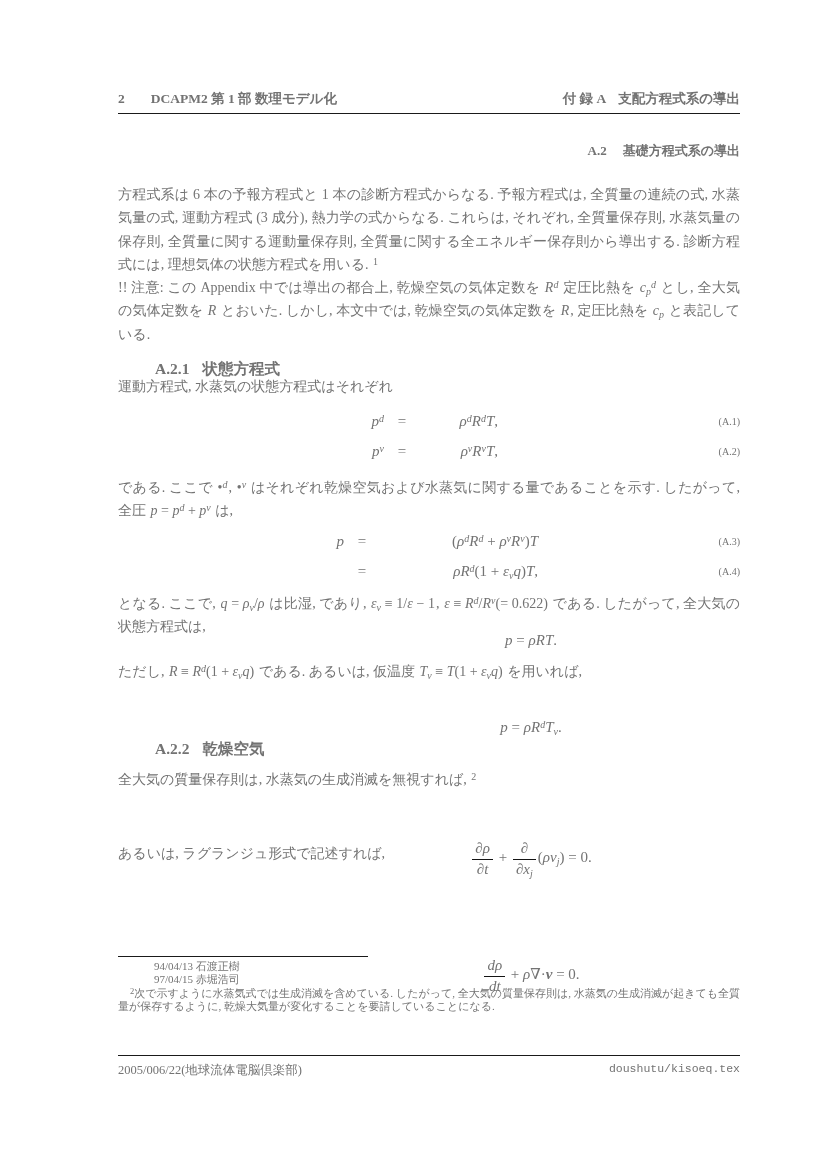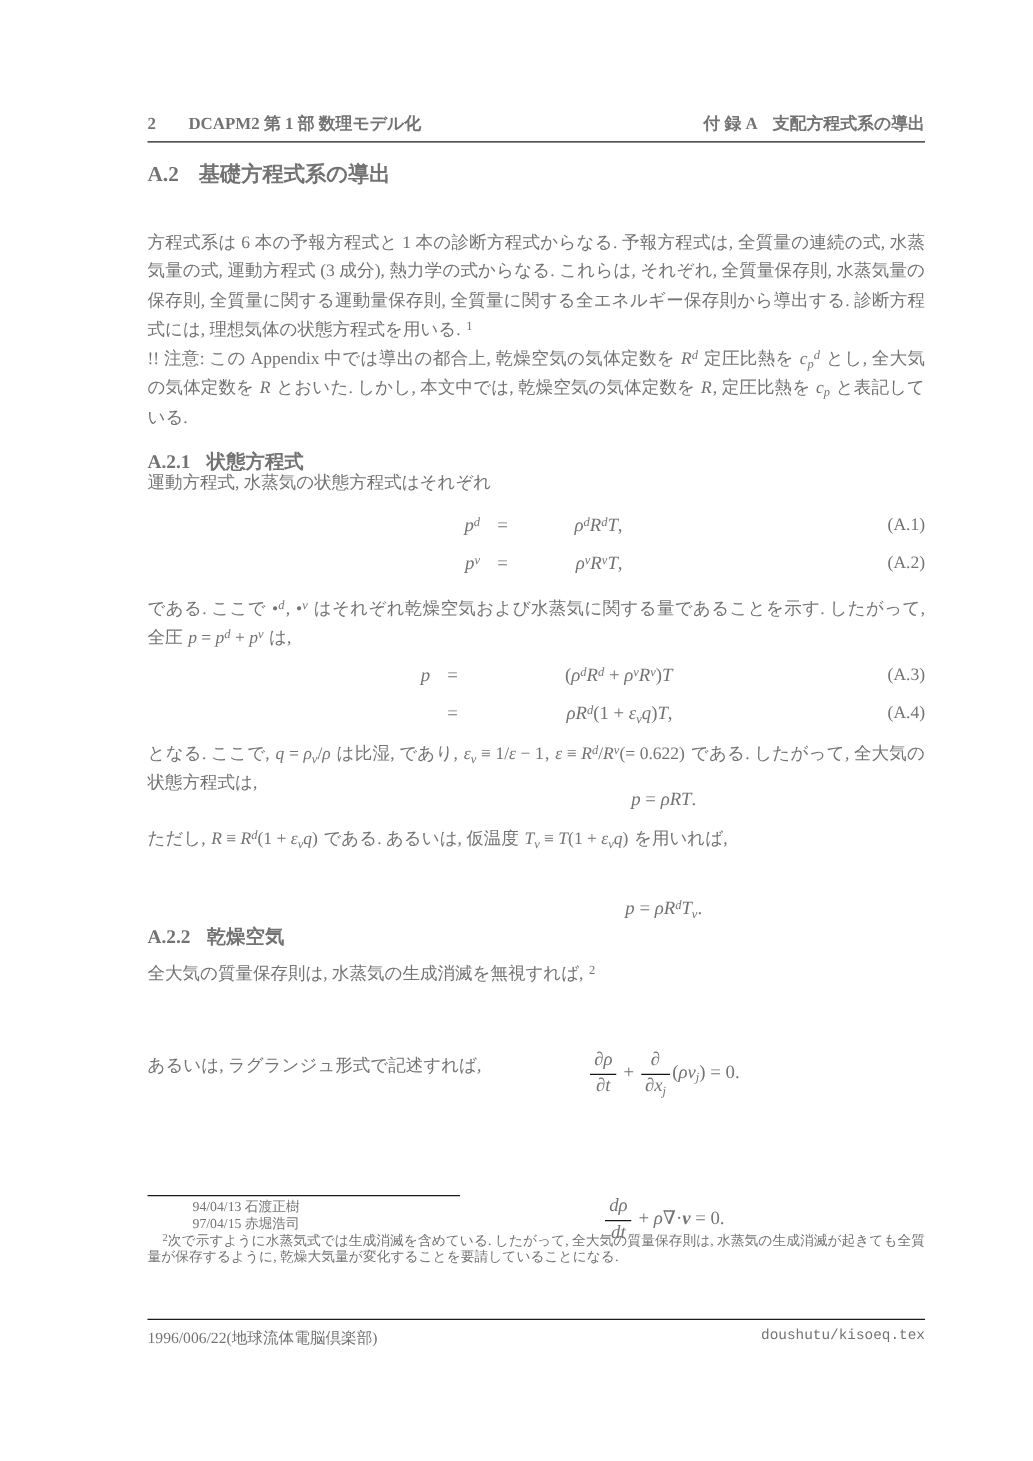--- a/index.html
+++ b/index.html
@@ -7,23 +7,23 @@
         font-family:"Liberation Serif","DejaVu Serif",serif;color:#737373;}
   .block{position:absolute;left:118px;width:622px;}
 
   
   .hdr{top:90px;display:flex;justify-content:space-between;align-items:baseline;
        font-weight:bold;font-size:13.5px;padding-bottom:5px;border-bottom:1.4px solid #1a1a1a;}
   .hdr .pgnum{margin-right:26px;}
   .hdr .chap{margin-right:12px;}
 
   
-  .sec{top:128px;font-size:17px;font-weight:bold;}
+  .sec{top:142px;font-size:13px;font-weight:bold;text-align:right;}
   .sec .num{margin-right:16px;}
-  .ssec{font-size:15.5px;font-weight:bold;}
+  .ssec{font-size:15.5px;font-weight:bold;margin-left:37px;}
   .ssec .num{margin-right:13px;}
   .ssec.h21{top:359px;} .ssec.h22{top:739px;}
 
   
   .body{font-size:14px;line-height:23.3px;text-align:justify;}
   .body p{margin:0;}
   .p-intro{top:183px;}
   .p211{top:375px;} .p212{top:476px;} .p213{top:592px;} .p214{top:660px;}
   .p221{top:768px;} .p222{top:842px;}
 
@@ -44,21 +44,21 @@
   .eqg1{top:406px;} .eqg2{top:526px;}
   .eqrow{height:30px;}
   .eqrow .lhs{display:inline-block;text-align:right;flex:none;}
   .eqrow .rel{display:inline-block;width:34px;text-align:center;flex:none;}
   .eqrow .rhs{display:inline-block;text-align:right;flex:none;}
   .eqg1 .lhs{width:26px;} .eqg1 .rhs{width:80px;}
   .eqg2 .lhs{width:26px;} .eqg2 .rhs{width:160px;}
   .eq5{top:628px;height:24px;} .eq6{top:691px;height:24px;}
   .eq7{top:791px;height:40px;} .eq8{top:868px;height:40px;}
   .eqnum{position:absolute;right:0;top:50%;transform:translateY(-50%);
-         font-size:14px;font-style:normal;font-family:Liberation Serif, serif;}
+         font-size:10px;font-style:normal;font-family:Liberation Serif, serif;}
 
   
   .fnarea{top:956px;font-size:11px;line-height:13.4px;text-align:justify;}
   .fnrule{width:250px;border-top:1.2px solid #1a1a1a;margin-bottom:3px;}
   .fn-date{padding-left:36px;}
   .fn{text-indent:12px;}
   .fn sup{font-size:8.5px;vertical-align:3px;}
 
   
   .ftr{top:1055px;}
@@ -162,18 +162,18 @@
   <div class="block fnarea">
     <div class="fnrule"></div>
     <div class="fn-date">94/04/13 石渡正樹</div>
     <div class="fn-date">97/04/15 赤堀浩司</div>
     <div class="fn"><sup>2</sup><span>次で示すように水蒸気式では生成消滅を含めている. したがって, 全大気の質量保存則は, 水蒸気の生成消滅が起きても全質量が保存するように, 乾燥大気量が変化することを要請していることになる.</span></div>
   </div>
 
   <div class="block ftr">
     <div class="ftr-rule"></div>
     <div class="ftr-row">
-      <span>1996/006/22(地球流体電脳倶楽部)</span>
+      <span>2005/006/22(地球流体電脳倶楽部)</span>
       <span class="ftr-right">doushutu/kisoeq.tex</span>
     </div>
   </div>
 
 </div>
 
 </body></html>

